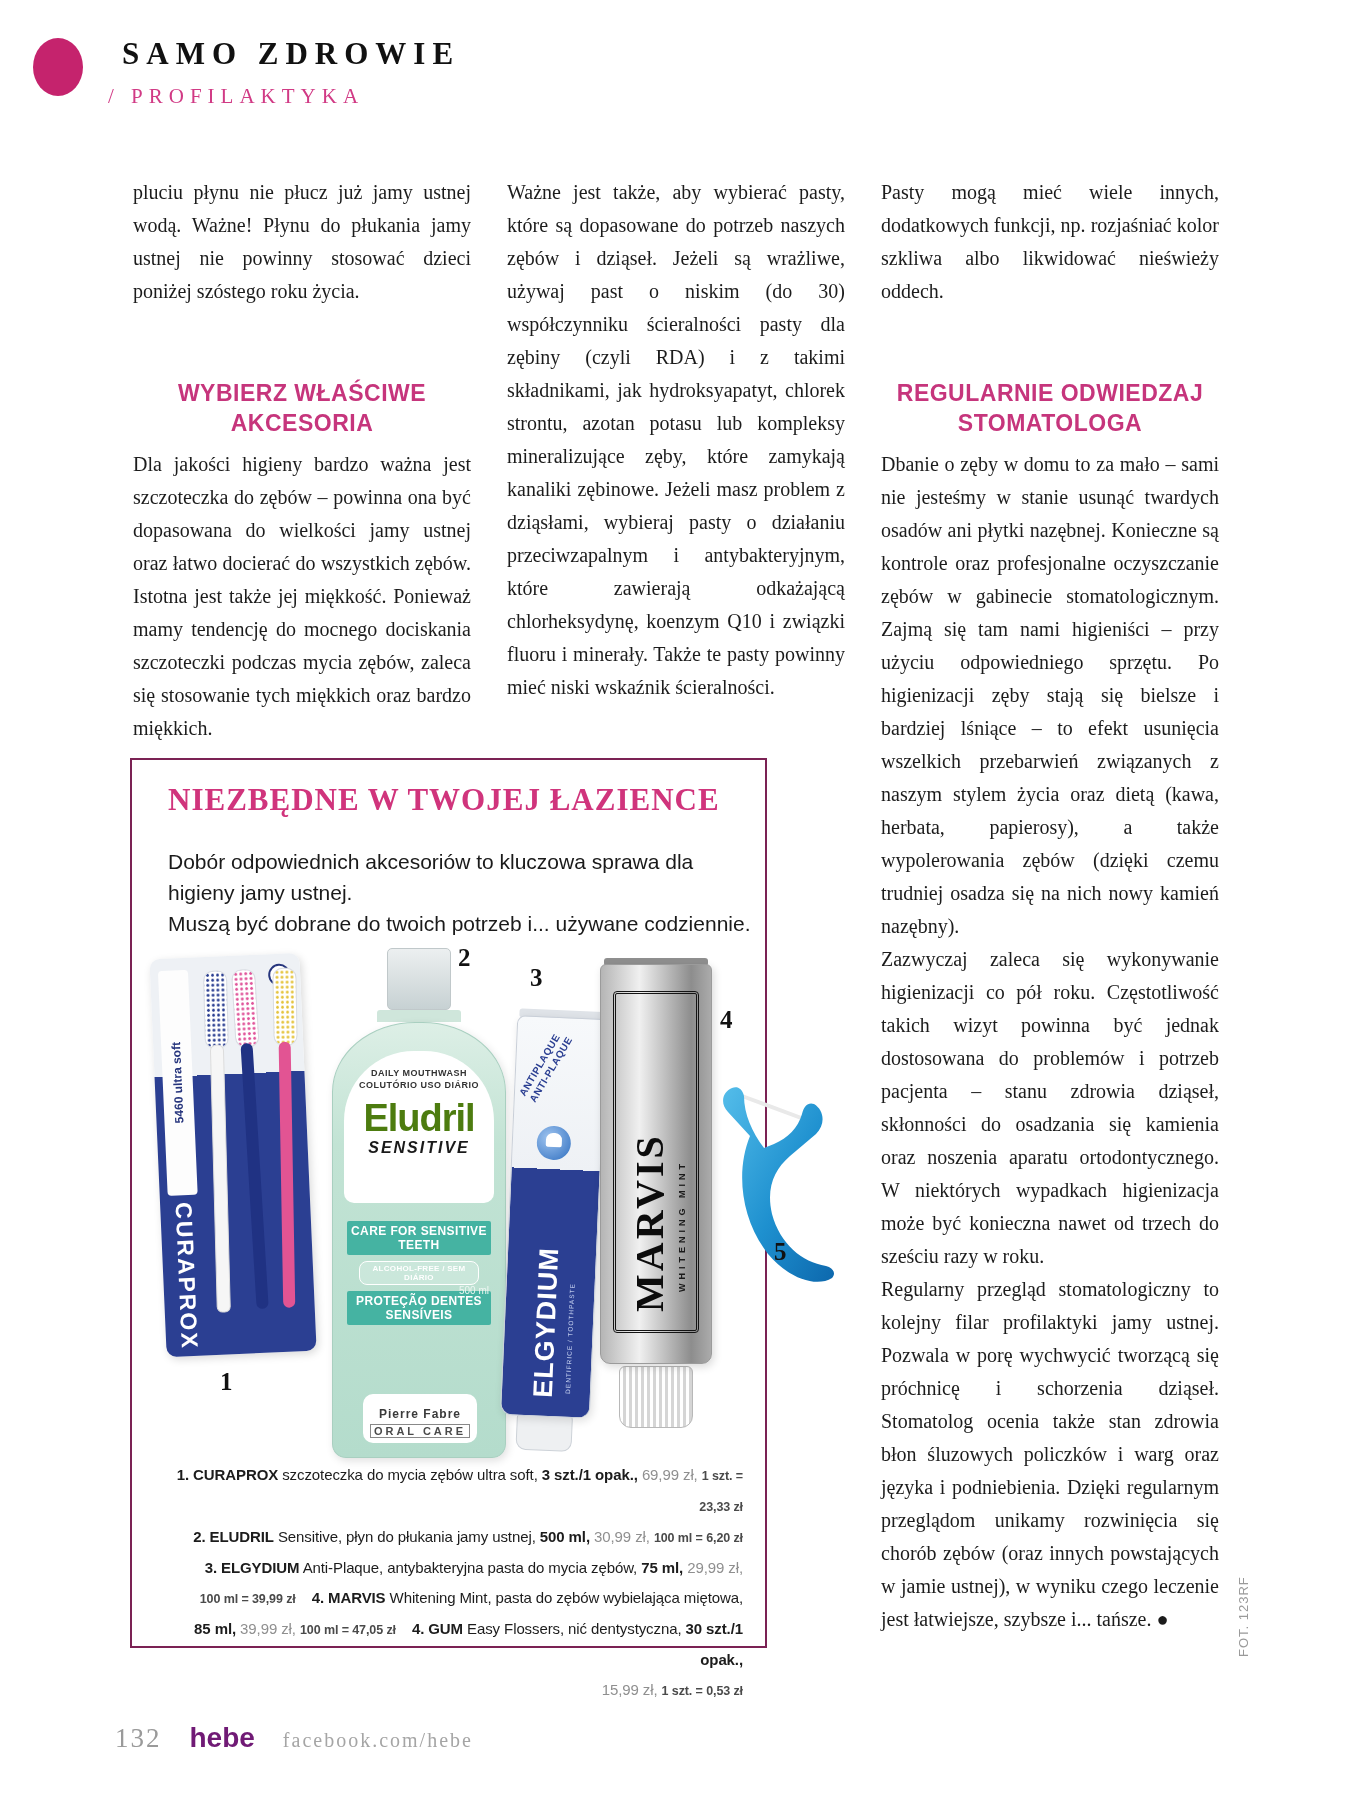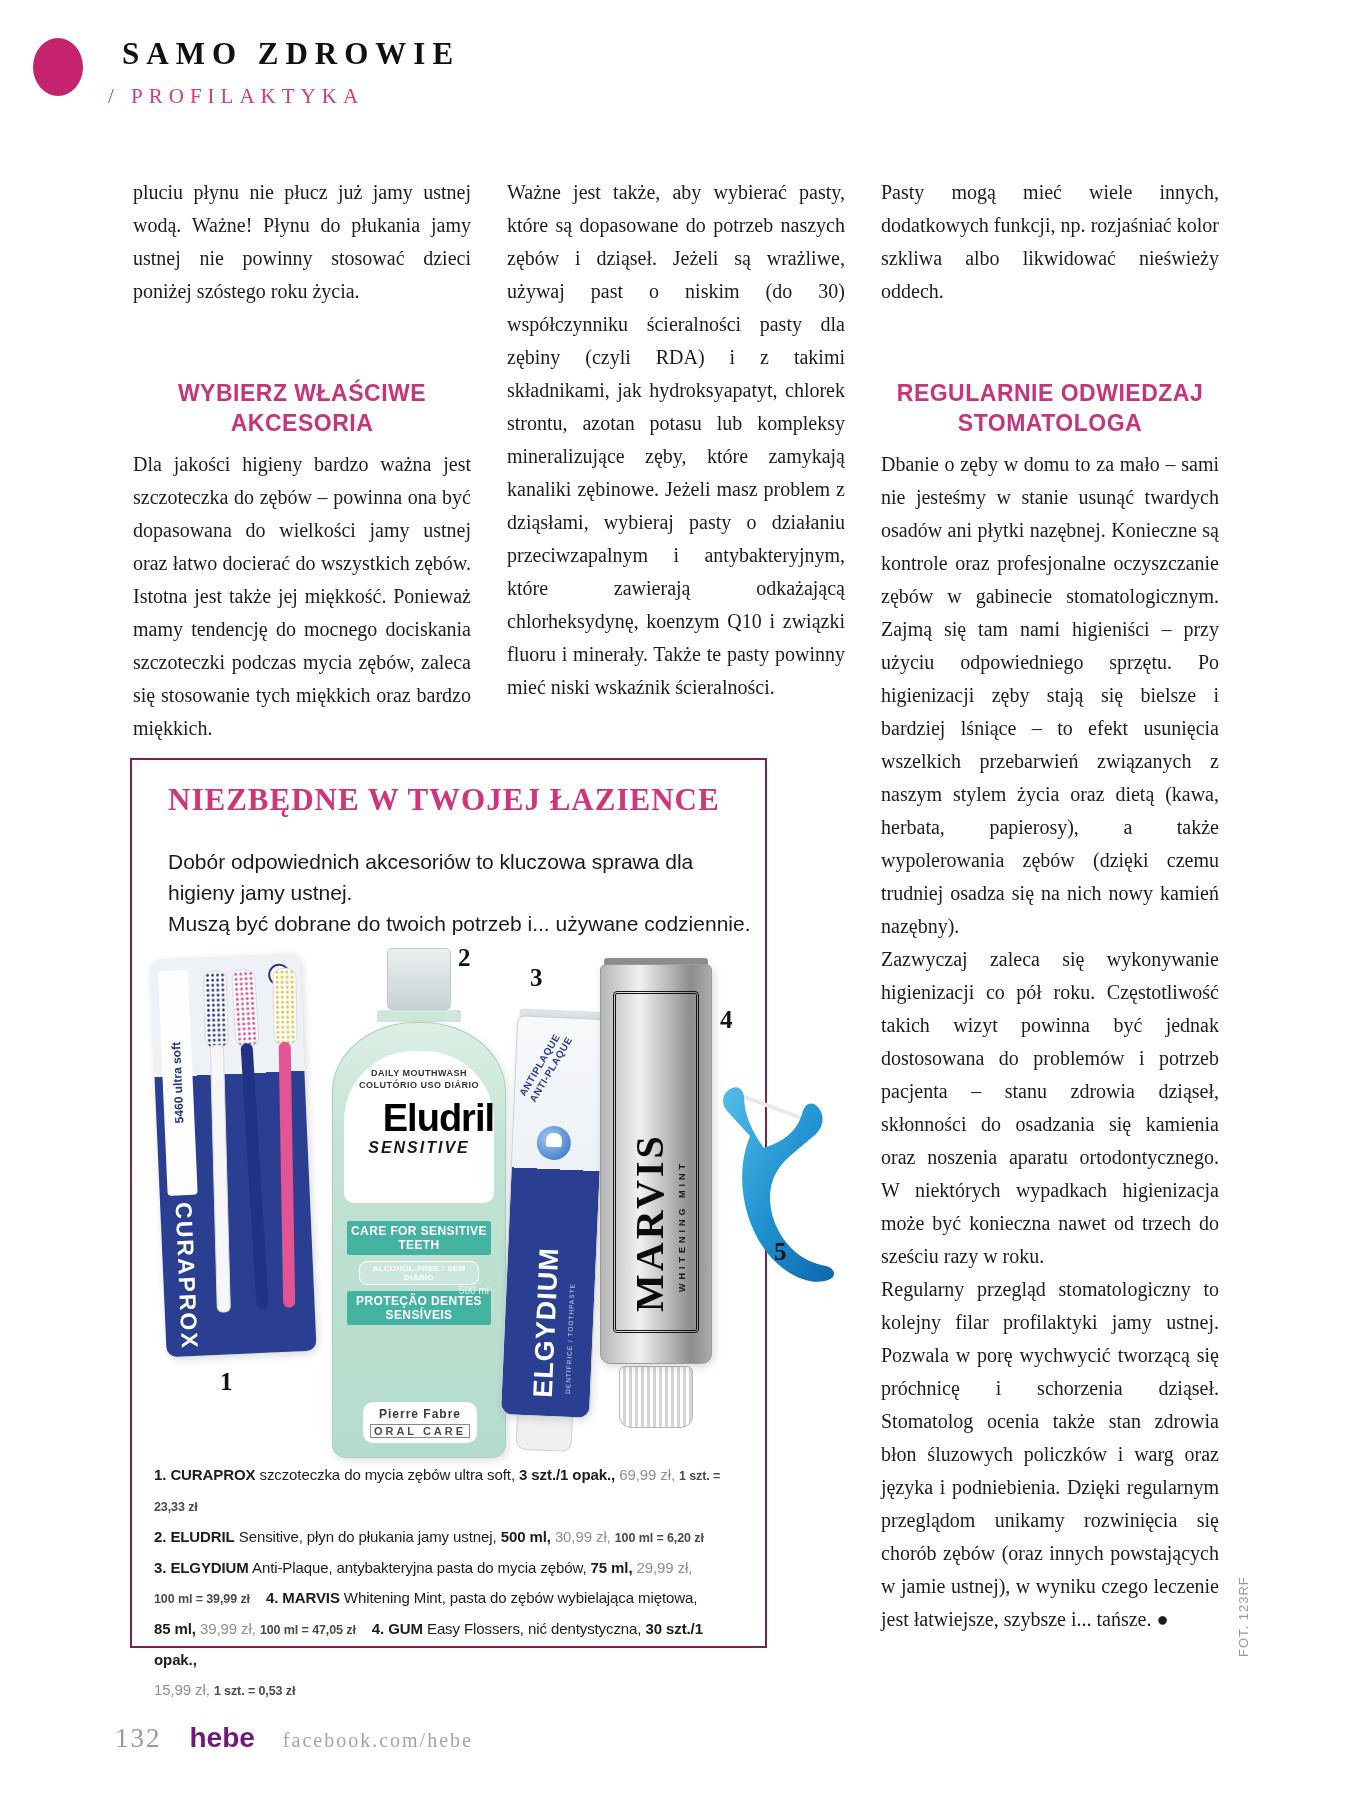--- a/index.html
+++ b/index.html
@@ -67,33 +67,33 @@
   .eludril{position:absolute;left:200px;top:188px;width:174px;height:510px;}
   .el-cap{width:64px;height:62px;margin:0 auto;border-radius:5px;
           background:linear-gradient(180deg,#eceff0,#c7d1d3);border:1px solid #c0c8ca;box-sizing:border-box;}
   .el-neck{width:84px;height:12px;margin:0 auto;background:#cfe6db;border-radius:3px 3px 0 0;}
   .el-body{position:relative;width:174px;height:436px;border-radius:48% 48% 14px 14px / 70px 70px 14px 14px;
            background:linear-gradient(180deg,#ddefe6 0%,#c2e3d4 28%,#b4dccc 100%);
            border:1px solid #a9cfc0;box-sizing:border-box;box-shadow:2px 3px 8px rgba(0,0,0,.12);}
   .el-label{position:absolute;left:11px;top:28px;width:150px;height:152px;background:#fff;
             border-radius:70px 70px 10px 10px;text-align:center;padding-top:16px;box-sizing:border-box;}
   .el-small{font-family:"Liberation Sans",sans-serif;font-size:9px;font-weight:700;color:#333;letter-spacing:.5px;line-height:12px;}
-  .el-brand{font-family:"Liberation Sans",sans-serif;font-size:38px;font-weight:700;color:#000000;
-            letter-spacing:-1px;line-height:42px;margin-top:6px;text-align:right;}
+  .el-brand{font-family:"Liberation Sans",sans-serif;font-size:38px;font-weight:700;color:#4d7c0f;
+            letter-spacing:-1px;line-height:42px;margin-top:6px;}
   .el-variant{font-family:"Liberation Sans",sans-serif;font-size:16px;font-weight:700;font-style:italic;
               color:#1a1a1a;letter-spacing:2px;}
   .el-band{margin:6px 14px 0 14px;background:#45b3a2;color:#fff;font-family:"Liberation Sans",sans-serif;
            font-size:12px;font-weight:700;letter-spacing:.4px;text-align:center;padding:3px 0;border-radius:2px;}
   .el-pill{margin:6px 26px 0 26px;border:1px solid #fff;background:rgba(255,255,255,.22);color:#fff;
            font-family:"Liberation Sans",sans-serif;font-size:8px;font-weight:700;text-align:center;
            padding:2px 0;border-radius:8px;letter-spacing:.3px;}
   .el-vol{position:absolute;right:16px;top:262px;font-family:"Liberation Sans",sans-serif;
           font-size:10px;color:#eef7f3;}
   .el-maker{position:absolute;left:30px;bottom:14px;width:114px;background:#fff;border-radius:10px;
-            text-align:center;padding:5px 0 4px 0;}
+            text-align:center;padding:13px 0 4px 0;}
   .el-maker .m1{font-family:"Liberation Sans",sans-serif;font-size:12px;font-weight:700;color:#3a3a3a;letter-spacing:1px;}
   .el-maker .m2{font-family:"Liberation Sans",sans-serif;font-size:11px;font-weight:700;color:#4a4a4a;
                 letter-spacing:3px;border:1px solid #888;display:inline-block;padding:0 3px;margin-top:2px;}
 
   
   .elgydium{position:absolute;left:376px;top:250px;width:90px;height:442px;transform:rotate(2.5deg);}
   .eg-crimp{width:86px;margin:0 auto;height:9px;background:#dfe3e8;border-radius:3px;}
   .eg-body{position:relative;width:90px;height:400px;margin-top:-2px;
            background:linear-gradient(180deg,#f7f9fb 0,#eef1f5 38%,#2b3f92 38%,#2b3f92 100%);
            border-radius:8px 8px 12px 12px;border:1px solid #c9cfd8;box-sizing:border-box;
@@ -127,21 +127,21 @@
   .mv-variant{color:#1a1a1a;font-family:"Liberation Sans",sans-serif;font-size:9px;font-weight:700;
               letter-spacing:4px;height:260px;display:flex;align-items:center;}
   .mv-cap{width:74px;height:62px;margin:2px auto 0 auto;border:1px solid #b8b8b8;box-sizing:border-box;
           background:repeating-linear-gradient(90deg,#ffffff 0 3px,#d5d5d5 3px 6px);
           border-radius:6px 6px 12px 12px;}
 
   
   .flosser{position:absolute;left:584px;top:318px;width:126px;height:250px;}
 
   
-  .box-caption{position:absolute;left:22px;right:22px;top:700px;text-align:left;
+  .box-caption{position:absolute;left:22px;right:22px;top:700px;text-align:right;
                font-family:"Liberation Sans",sans-serif;font-size:15px;line-height:30px;color:#1c1c1c;
                letter-spacing:-0.1px;}
   .sg-b{font-weight:700;color:#1c1c1c;}
   .sg-r{color:#1c1c1c;}
   .sg-g{color:#8f8f8f;}
   .sg-s{font-size:12.5px;font-weight:700;color:#4a4a4a;}
   .sg-sp{display:inline-block;width:16px;}
 
   
   .footer{position:absolute;left:115px;top:1722px;display:flex;align-items:baseline;gap:28px;}

